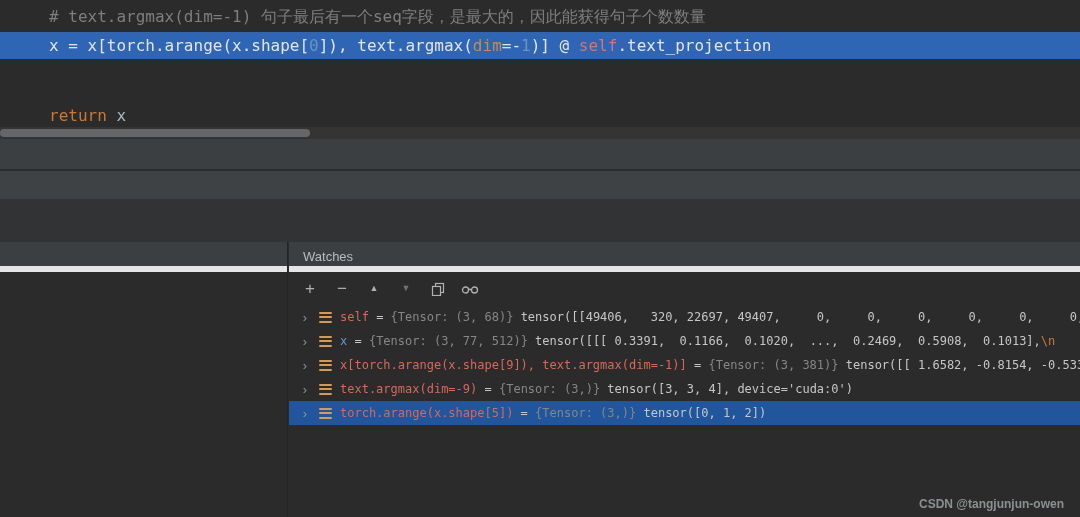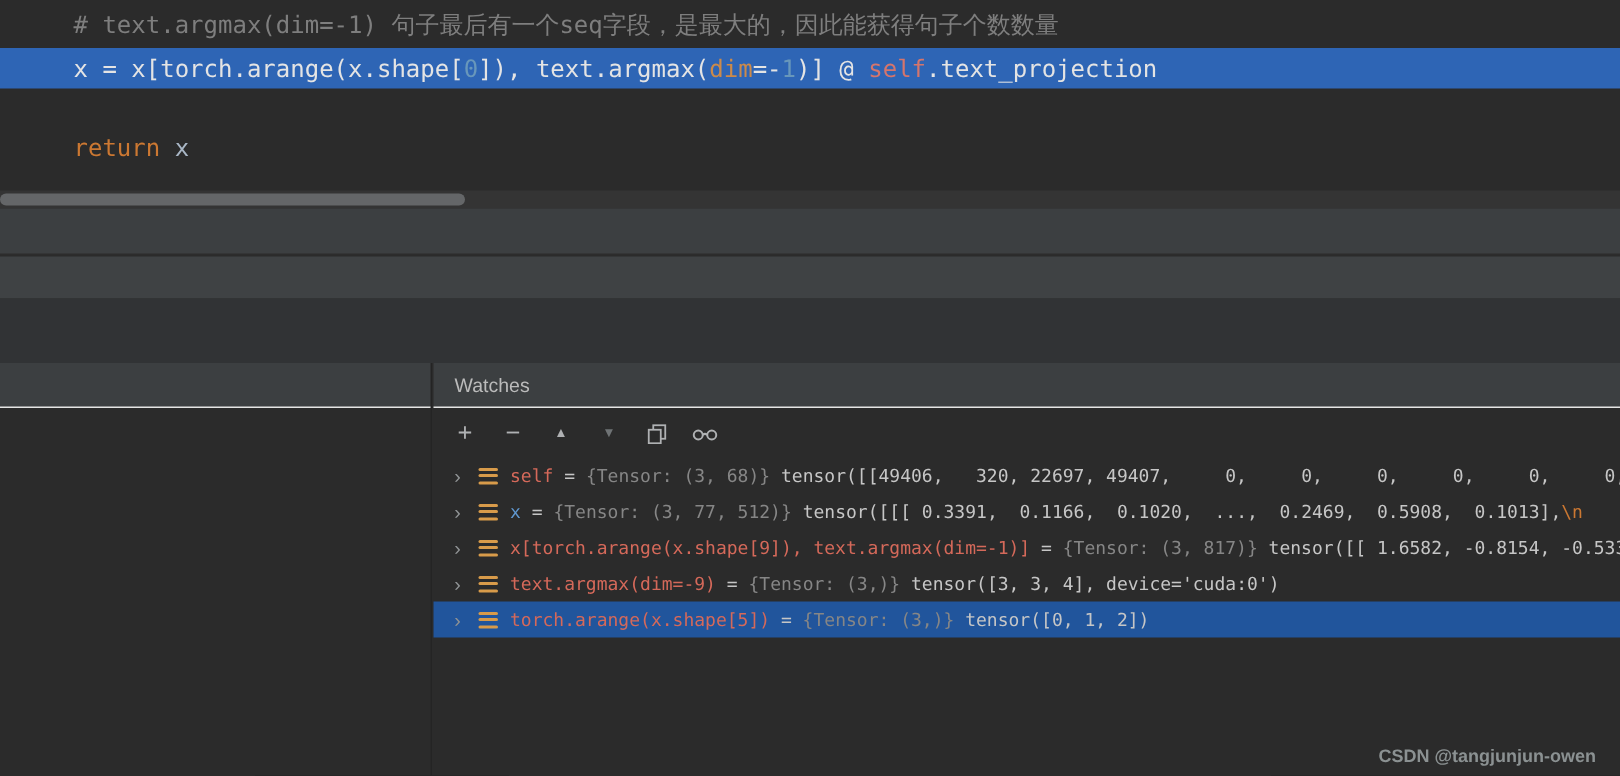--- a/index.html
+++ b/index.html
@@ -9,39 +9,39 @@
     background:var(--editor-bg);
   }
   .mono { font-family:"DejaVu Sans Mono", monospace; white-space:pre; }
 
   
   .editor { position:absolute; top:0; left:0; width:100%; height:126px; background:var(--editor-bg); }
   .code-line { position:absolute; left:28px; height:27px; line-height:27px; font-size:16px; color:var(--code-default);margin-left:21px; }
   .comment-line { top:3px; color:var(--comment); }
   .highlight-bar { position:absolute; top:32px; left:0; width:100%; height:27px; background:var(--editor-line-highlight);padding-left:40px; }
   .highlight-bar .code-line { top:0; color:var(--code-text); }
-  .return-line { top:85px;text-align:right; }
+  .return-line { top:102px;text-align:right; }
   .tok-kw { color:var(--keyword); }
   .tok-num { color:var(--number); }
   .tok-self { color:var(--self-param); }
   .tok-kwarg { color:var(--kwarg); }
 
   
   .hscroll { position:absolute; top:127px; left:0; width:100%; height:12px; background:#343434; }
   .hscroll-thumb { position:absolute; top:2px; left:0; width:310px; height:8px; background:var(--scroll-thumb); border-radius:4px; }
 
   
   .band1 { position:absolute; top:139px; left:0; width:100%; height:31px; background:var(--panel-bg); border-bottom:1px solid #2c2c2c; }
   .band2 { position:absolute; top:171px; left:0; width:100%; height:28px; background:var(--panel-bg2); }
   .band3 { position:absolute; top:199px; left:0; width:100%; height:43px; background:var(--panel-dark-bg); }
 
   
   .debug { position:absolute; top:242px; left:0; width:100%; height:275px; background:var(--tree-bg); }
   .left-panel { position:absolute; top:0; left:0; width:288px; height:100%; border-right:1px solid var(--border); }
-  .panel-header { height:30px; background:var(--panel-bg); border-bottom:1px solid #e5e5e5; line-height:30px; font-size:13px; color:var(--ui-text); }
+  .panel-header { height:30px; background:var(--panel-bg); border-bottom:6px solid #e5e5e5; line-height:30px; font-size:13px; color:var(--ui-text); }
   .left-panel .panel-body { height:245px; background:var(--tree-bg); }
   .watches-panel { position:absolute; top:0; left:289px; right:0; height:100%; }
   .watches-panel .panel-header { padding-left:14px; }
 
   .watch-toolbar { height:33px; display:flex; align-items:center; padding-left:8px; gap:6px; }
   .tb-btn { width:26px; height:22px; display:flex; align-items:center; justify-content:center;
             color:var(--icon); font-size:17px; line-height:1; cursor:default; border-radius:3px; }
   .tb-btn.small { font-size:9px; }
   .tb-btn.disabled { color:var(--icon-disabled); }
   .tb-btn svg { display:block; }
@@ -139,21 +139,21 @@
           <span class="row-text"><span class="wname-blue">x</span><span class="weq"> = </span><span class="wtype">{Tensor: (3, 77, 512)}</span><span class="wval"> tensor([[[ 0.3391,  0.1166,  0.1020,  ...,  0.2469,  0.5908,  0.1013],</span><span class="wesc">\n</span><span class="wval">        [ 1.9756, -0</span></span>
         </div>
 
         <div class="watch-row">
           <span class="chev">›</span>
           <span class="watch-icon">
               <i></i>
               <i></i>
               <i></i>
             </span>
-          <span class="row-text"><span class="wname-red">x[torch.arange(x.shape[9]), text.argmax(dim=-1)]</span><span class="weq"> = </span><span class="wtype">{Tensor: (3, 817)}</span><span class="wval"> tensor([[ 1.6582, -0.8154, -0.5337,  ...,</span></span>
+          <span class="row-text"><span class="wname-red">x[torch.arange(x.shape[9]), text.argmax(dim=-1)]</span><span class="weq"> = </span><span class="wtype">{Tensor: (3, 381)}</span><span class="wval"> tensor([[ 1.6582, -0.8154, -0.5337,  ...,</span></span>
         </div>
 
         <div class="watch-row">
           <span class="chev">›</span>
           <span class="watch-icon">
               <i></i>
               <i></i>
               <i></i>
             </span>
           <span class="row-text"><span class="wname-red">text.argmax(dim=-9)</span><span class="weq"> = </span><span class="wtype">{Tensor: (3,)}</span><span class="wval"> tensor([3, 3, 4], device='cuda:0')</span></span>

